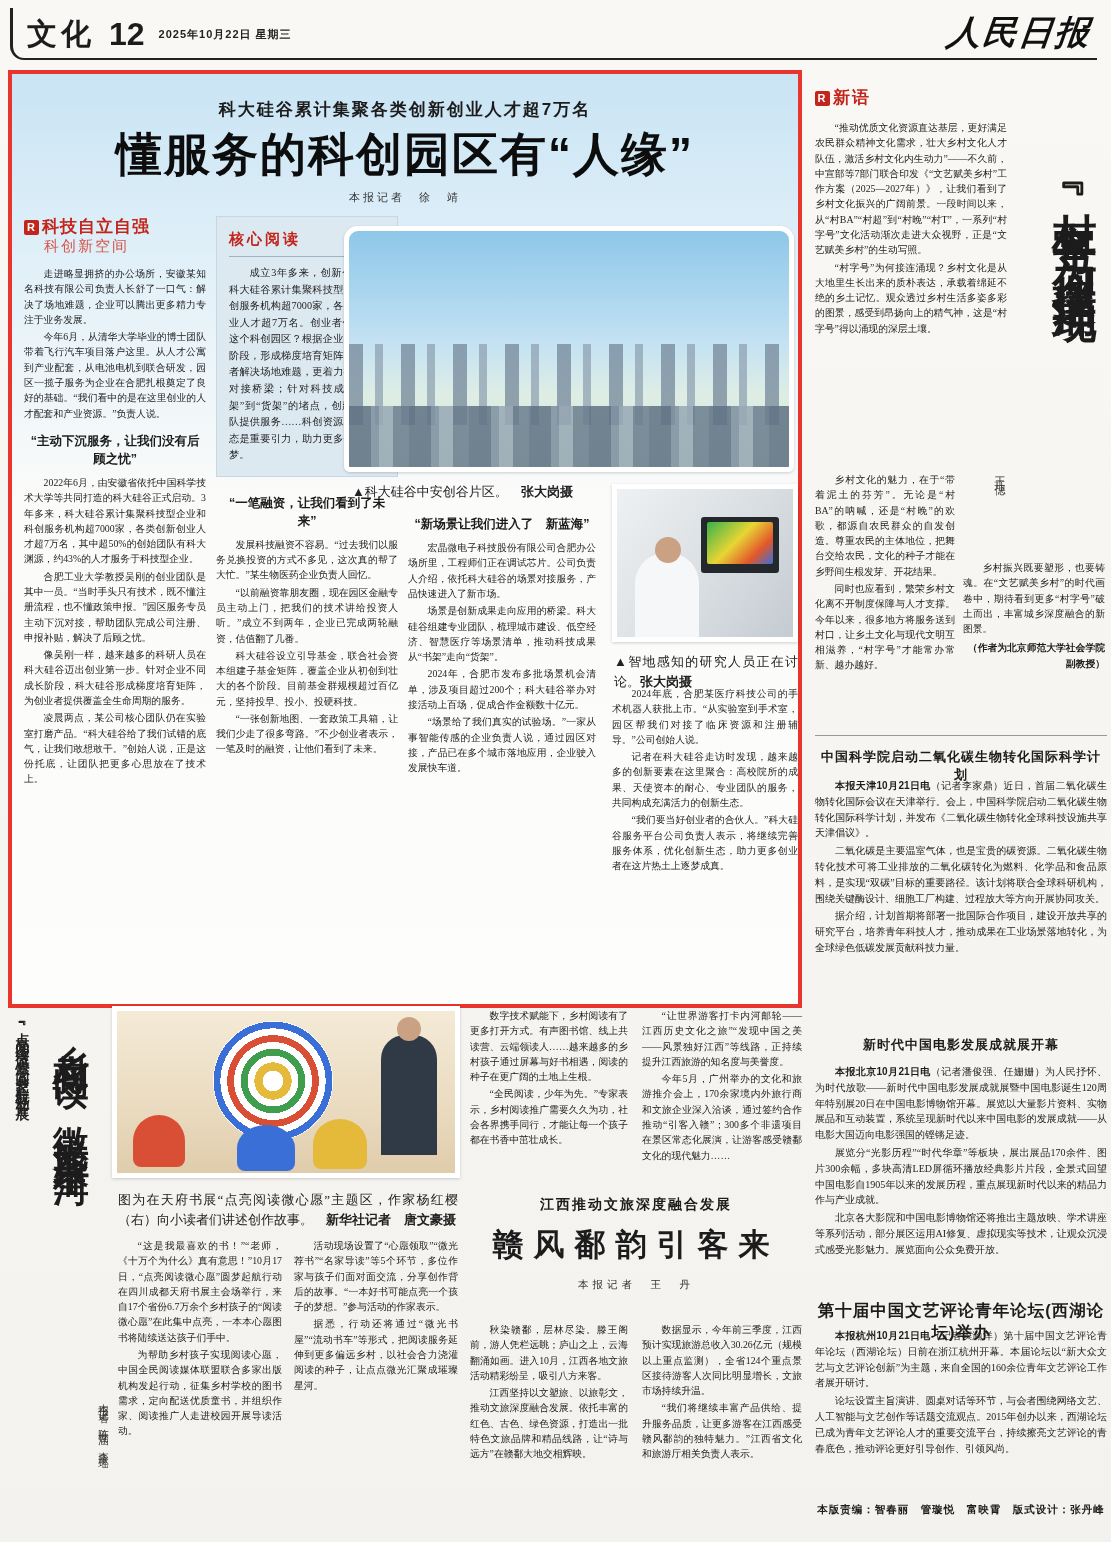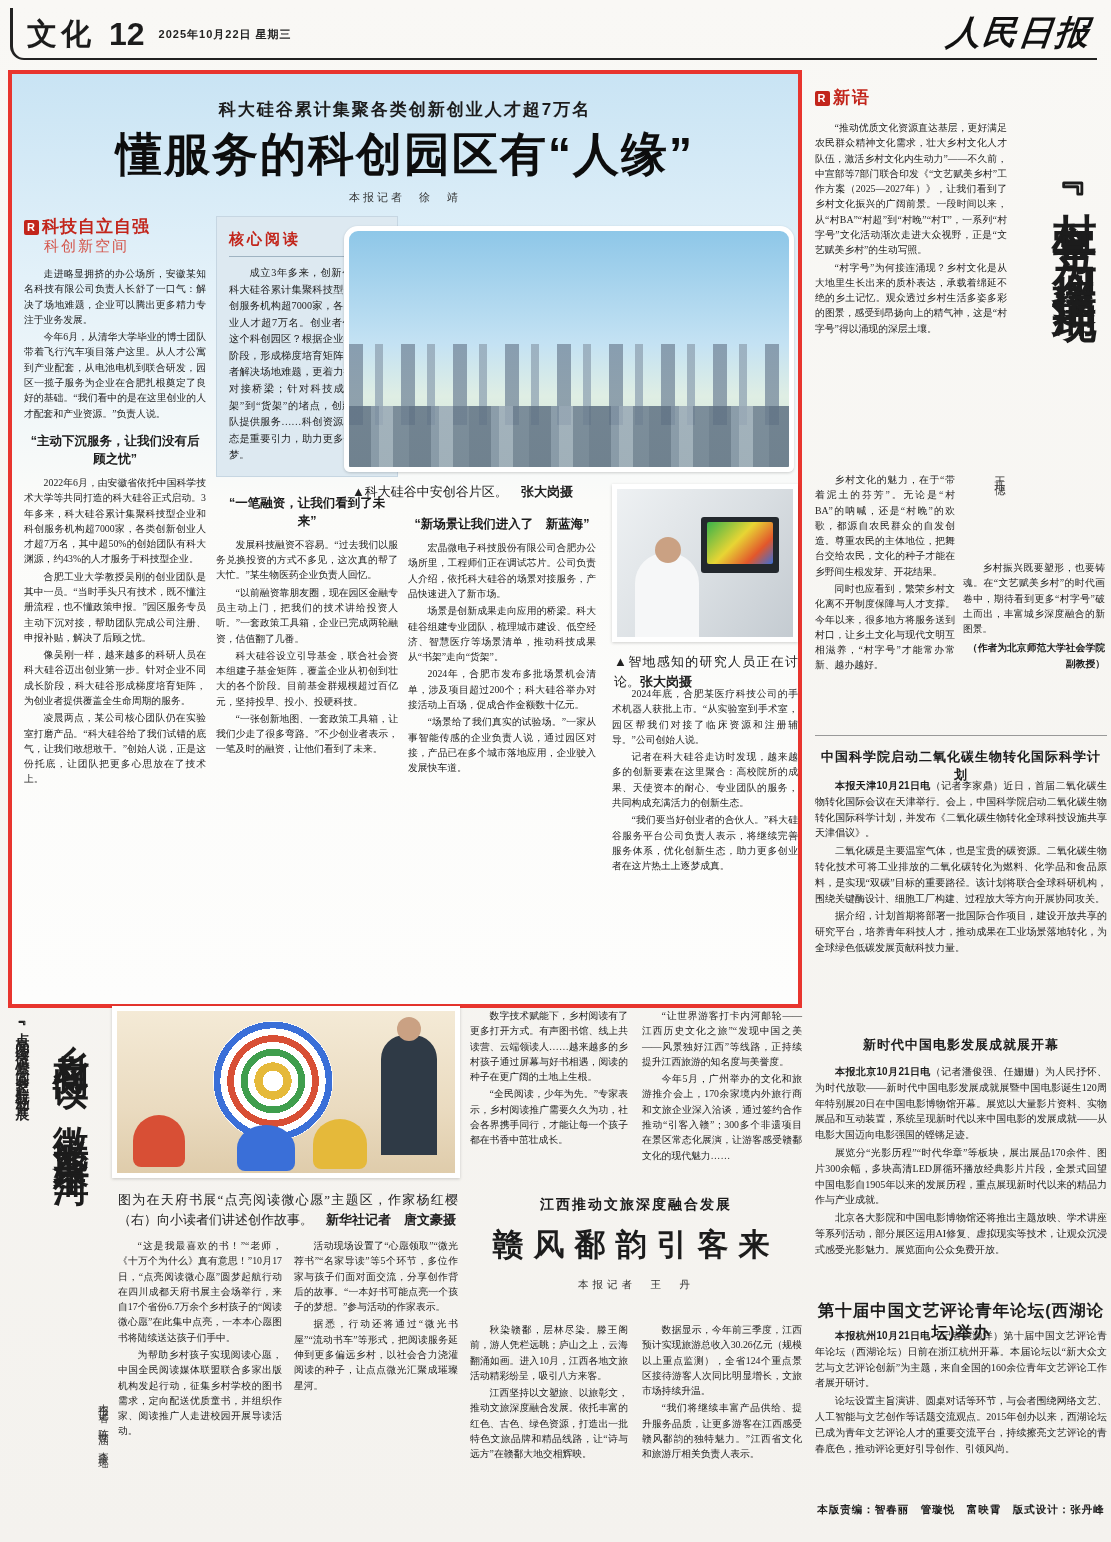--- a/index.html
+++ b/index.html
@@ -151,21 +151,21 @@
     </div>
 
     <div class="col" style="left:204px; top:142px; width:182px; height:780px;">
       <div class="core-box">
         <div class="core-title">核心阅读</div>
         <hr>
         <div class="core-text">成立3年多来，创新创业平台科大硅谷累计集聚科技型企业和科创服务机构超7000家，各类创新创业人才超7万名。创业者何以青睐这个科创园区？根据企业不同成长阶段，形成梯度培育矩阵；为创业者解决场地难题，更着力搭建场景对接桥梁；针对科技成果从“书架”到“货架”的堵点，创建专业团队提供服务……科创资源和创新生态是重要引力，助力更多创业者逐梦。</div>
       </div>
       <div class="subhead">“一笔融资，让我们看到了未来”</div>
       <p>发展科技融资不容易。“过去我们以服务兑换投资的方式不多见，这次真的帮了大忙。”某生物医药企业负责人回忆。</p>
-      <p>“以前融资靠朋友圈，现在园区金融专员主动上门，把我们的技术讲给投资人听。”一套政策工具箱，企业已完成两轮融资，估值翻了几番。</p>
+      <p>“以前融资靠朋友圈，现在园区金融专员主动上门，把我们的技术讲给投资人听。”成立不到两年，企业已完成两轮融资，估值翻了几番。</p>
       <p>科大硅谷设立引导基金，联合社会资本组建子基金矩阵，覆盖企业从初创到壮大的各个阶段。目前基金群规模超过百亿元，坚持投早、投小、投硬科技。</p>
       <p>“一张创新地图、一套政策工具箱，让我们少走了很多弯路。”不少创业者表示，一笔及时的融资，让他们看到了未来。</p>
     </div>
 
     <div class="photo photo1">
       <div class="bld1"></div>
       <div class="bld2"></div>
     </div>
     <div class="caption" style="left:340px; top:408px; width:250px;">
       <span>▲科大硅谷中安创谷片区。　</span><b>张大岗摄</b>

